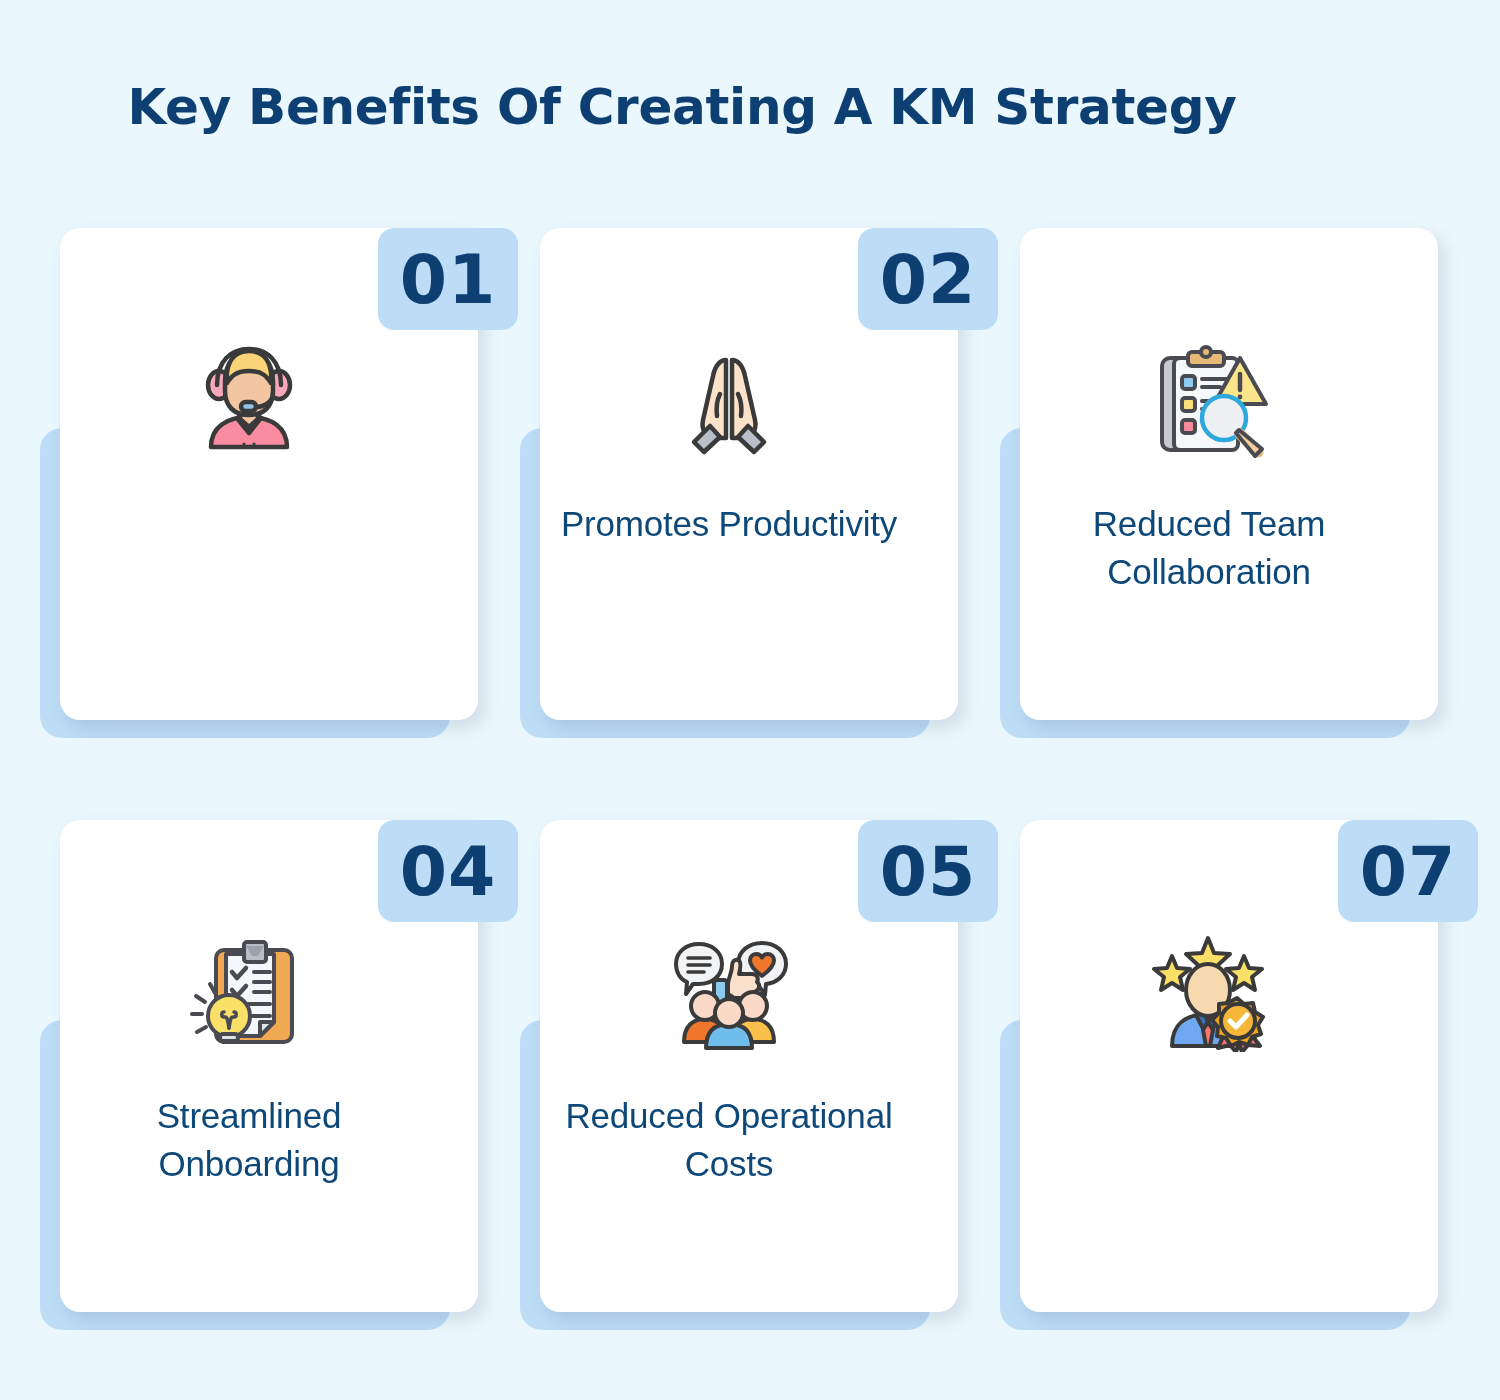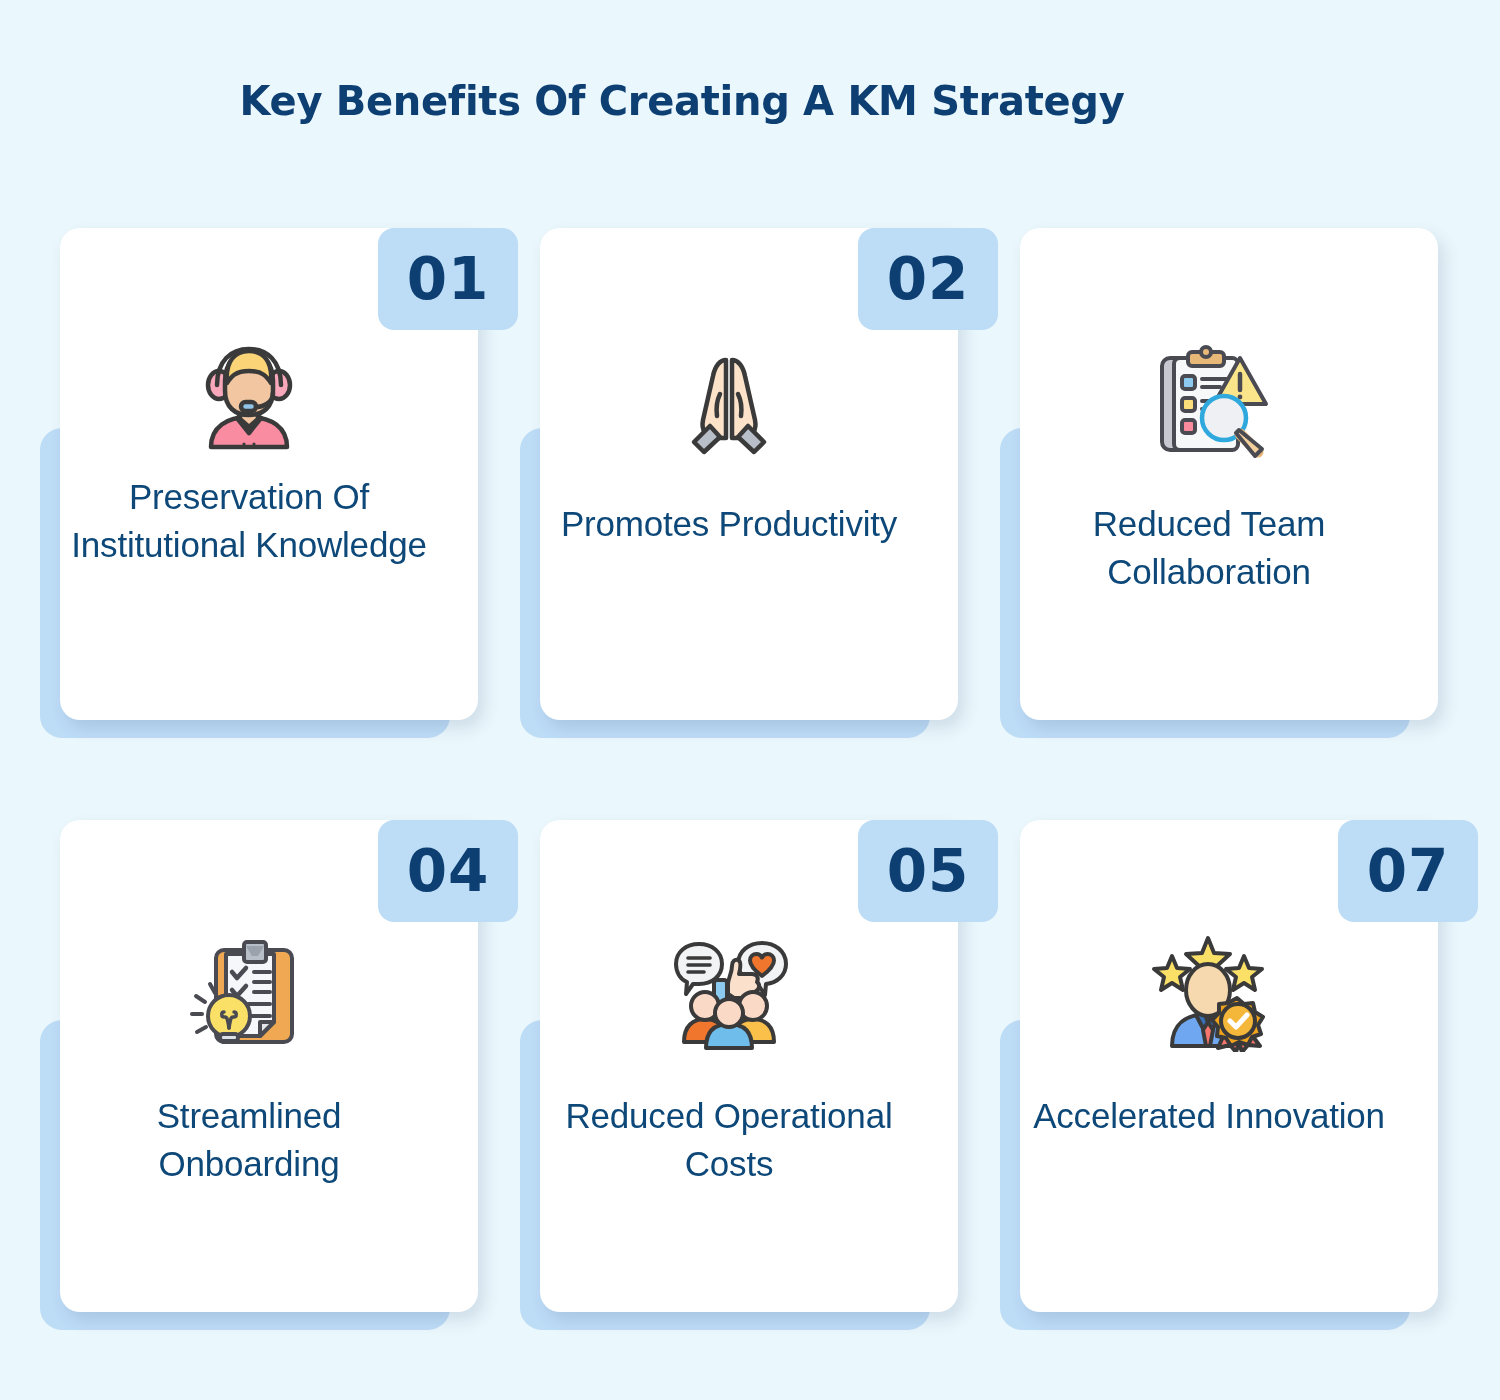--- a/index.html
+++ b/index.html
@@ -19,21 +19,21 @@
     background: #eaf7fc;
   }
 
   
   .title {
     position: absolute;
     top: 78px;
     left: 0;
     width: 1364px;
     text-align: center;
-    font-size: 40px;
+    font-size: 50px;
     font-weight: bold;
     letter-spacing: -0.3px;
     color: #0d3f72;
     font-family: "DejaVu Sans", sans-serif;
   }
 
   
   .grid {
     position: absolute;
     top: 228px;
@@ -80,21 +80,21 @@
     top: 0px;
     right: -18px;
     width: 140px;
     height: 102px;
     background: #bddcf6;
     border-radius: 16px;
     display: flex;
     align-items: center;
     justify-content: center;
     font-family: "DejaVu Sans", sans-serif;
-    font-size: 58px;
+    font-size: 68px;
     font-weight: bold;
     color: #0d3f72;
     letter-spacing: 1px;
   }
 
   .icon-box {
     position: absolute;
     top: 108px;
     left: 0;
     width: 418px;
@@ -152,21 +152,20 @@
             <path d="M28 44 C28 20 42 8 60 8 C78 8 92 20 92 44" fill="none"></path>
 
             <path d="M84 52 C84 62 74 66 66 66" fill="none"></path>
             <rect x="52" y="61" width="15" height="9" rx="4.5" fill="#8fc4e8"></rect>
 
             <circle cx="55" cy="103" r="1.6" fill="#3a3a3a" stroke="none"></circle>
             <circle cx="65" cy="103" r="1.6" fill="#3a3a3a" stroke="none"></circle>
           </g>
         </svg>
       </div>
-      <div class="card-label">Preservation Of Institutional Knowledge</div>
     </div>
 
     <div class="card-wrap">
       <div class="card-slab"></div>
       <div class="card"></div>
       <div class="badge">02</div>
       <div class="icon-box">
         <svg width="118" height="118" viewBox="0 0 118 118">
           <g stroke="#3a3a3a" stroke-width="4.5" stroke-linecap="round" stroke-linejoin="round">
 
@@ -316,17 +315,16 @@
             <ellipse cx="60" cy="56" rx="22" ry="26" fill="#f6d9ae"></ellipse>
 
             <path d="M78 96 L70 114 L82 111 L88 118 L94 100 Z" fill="#f8756e"></path>
             <path d="M100 96 L112 112 L100 111 L94 118 L88 100 Z" fill="#f8756e"></path>
             <path d="M89 64 L96 70 L105 69 L107 78 L115 83 L110 91 L113 100 L104 103 L100 111 L91 108 L83 112 L78 104 L69 102 L70 93 L64 86 L71 79 L71 70 L80 69 Z" fill="#f0a41e"></path>
             <circle cx="90" cy="87" r="17" fill="#f5b73a"></circle>
             <path d="M82 87 L88 93 L99 81" fill="none" stroke="#ffffff" stroke-width="5"></path>
           </g>
         </svg>
       </div>
-      <div class="card-label two-line">Accelerated Innovation</div>
     </div>
 
   </div>
 </div>
 
 </body></html>

